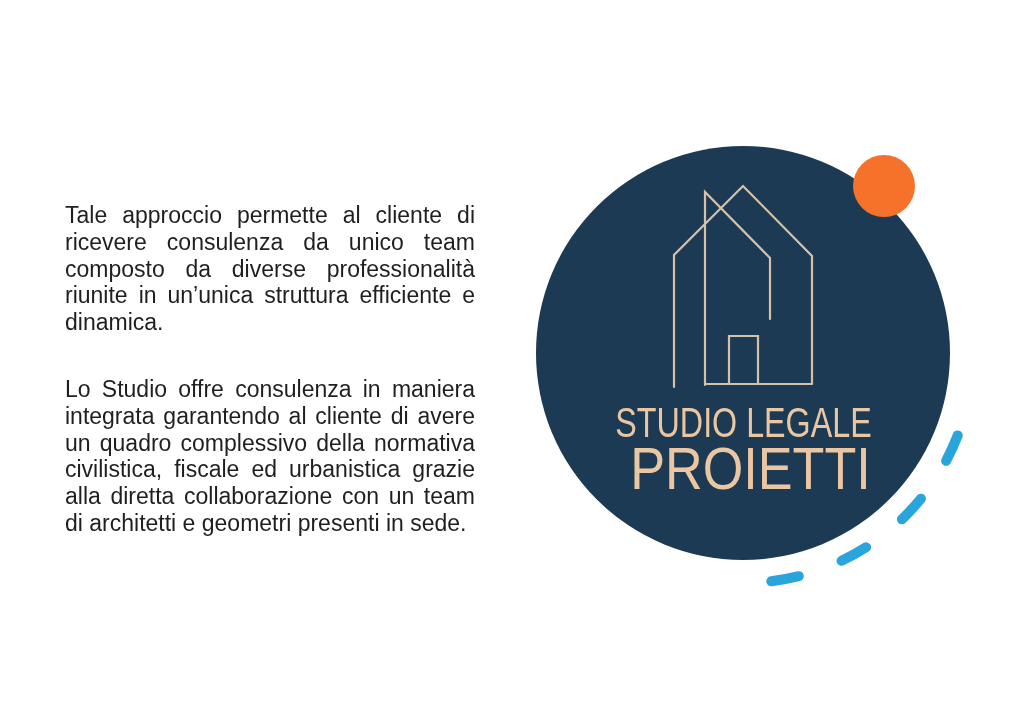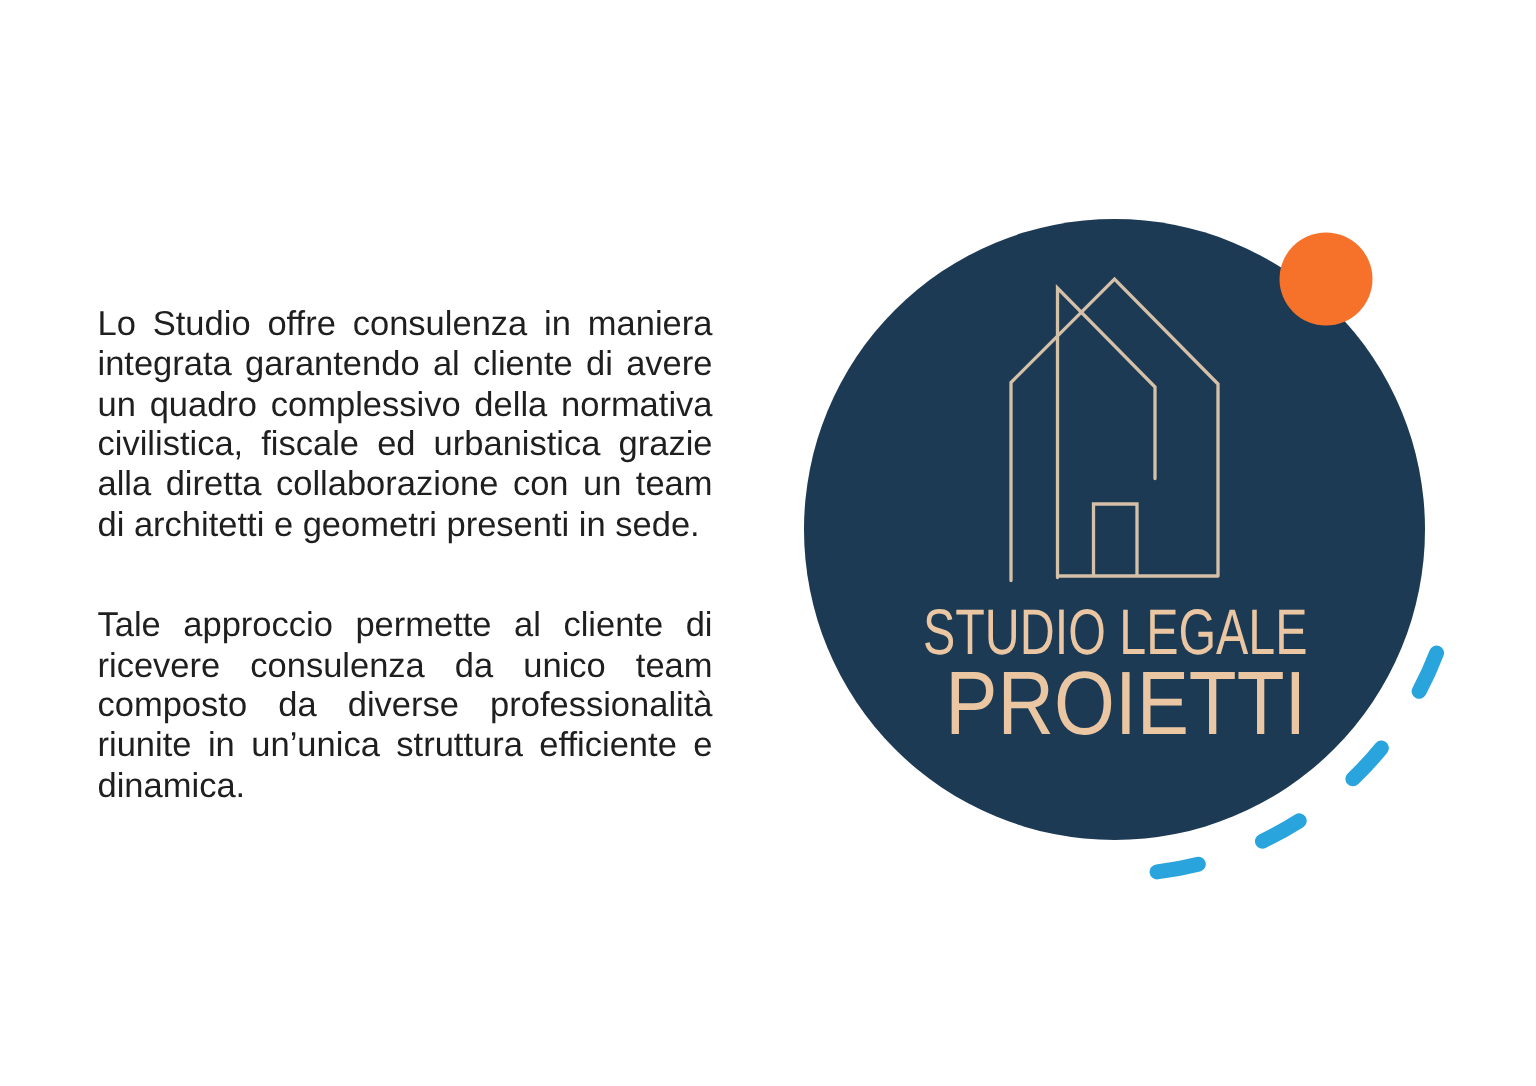--- a/index.html
+++ b/index.html
@@ -77,22 +77,22 @@
     transform: translateX(7px) scaleX(0.87);
     white-space: nowrap;
   }
 </style>
 </head>
 <body>
 
 <div class="page">
 
   <div class="text-col">
+    <p class="para">Tale approccio permette al cliente di ricevere consulenza da unico team composto da diverse professionalità riunite in un’unica struttura efficiente e dinamica.</p>
     <p class="para">Lo Studio offre consulenza in maniera integrata garantendo al cliente di avere un quadro complessivo della normativa civilistica, fiscale ed urbanistica grazie alla diretta collaborazione con un team di architetti e geometri presenti in sede.</p>
-    <p class="para">Tale approccio permette al cliente di ricevere consulenza da unico team composto da diverse professionalità riunite in un’unica struttura efficiente e dinamica.</p>
   </div>
 
   <div>
     <svg class="logo-svg" width="1024" height="724" viewBox="0 0 1024 724" aria-hidden="true">
       <circle class="logo-circle" cx="743" cy="353" r="207"></circle>
       <path class="house" d="M674,387 L674,255 L743,186 L812,256 L812,384
                M705,385 L705,192 L770,258 L770,319
                M705,384 L812,384
                M729,384 L729,336 L758,336 L758,384"></path>
       <circle class="orange-dot" cx="884" cy="186" r="31"></circle>

